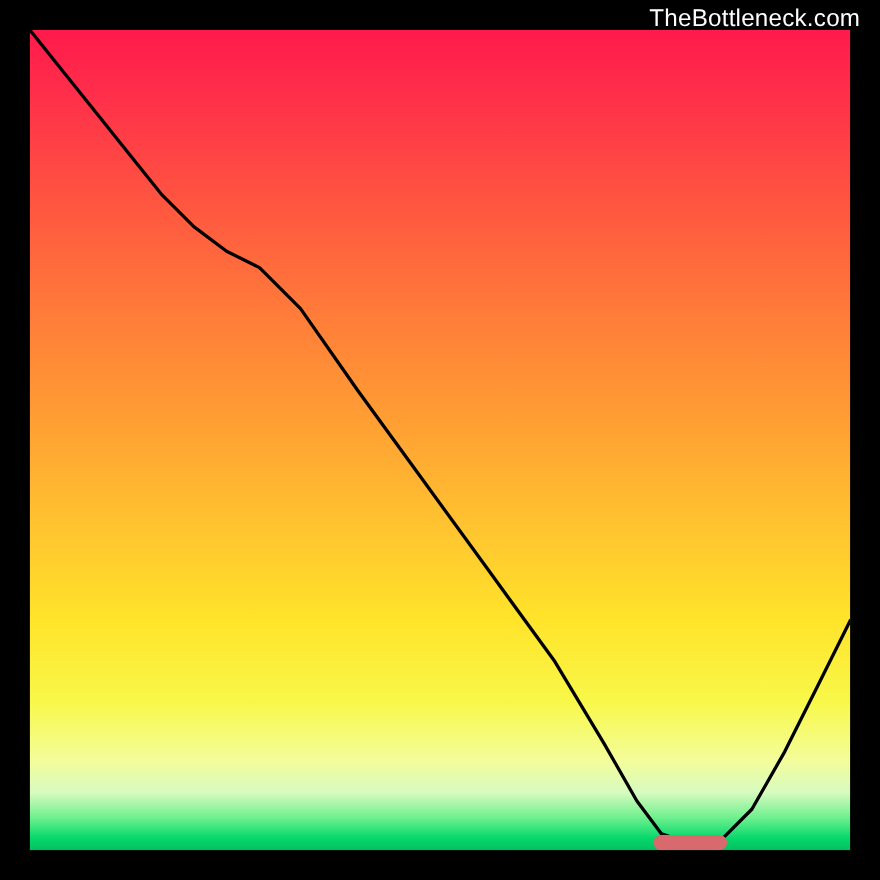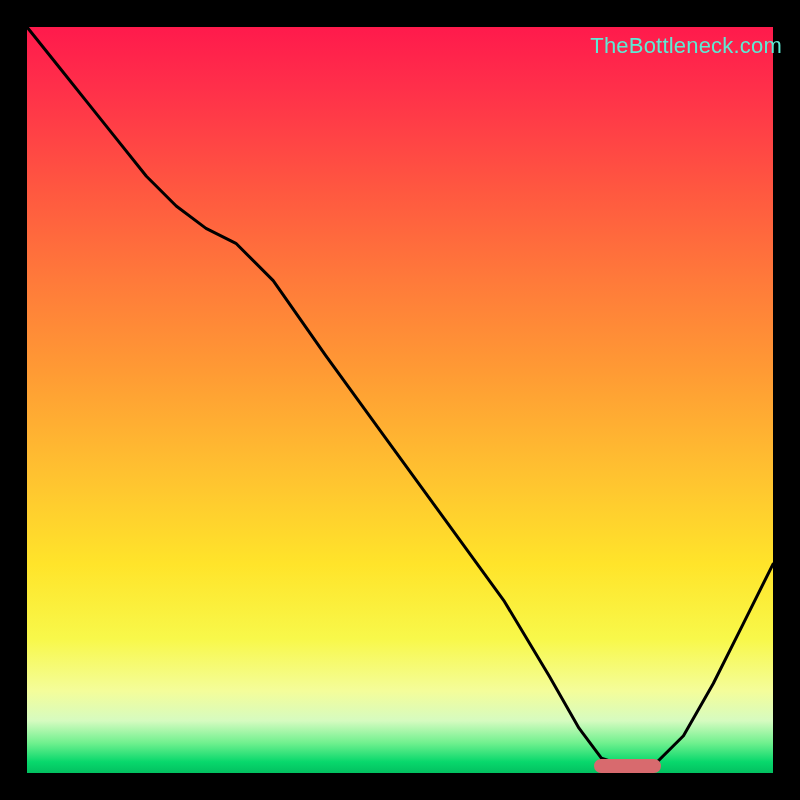--- a/index.html
+++ b/index.html
@@ -14,26 +14,25 @@
   .container {
     position: relative;
     width: 800px;
     height: 800px;
     background: #000;
   }
   .watermark {
     position: absolute;
     top: 4px;
     right: 18px;
-    color: #5eead4;
+    color: #ffffff;
     font-size: 22px;
     font-weight: 500;
     z-index: 4;
     letter-spacing: 0.2px;
-    margin-top: 29px;
   }
   .plot {
     position: absolute;
     left: 27px;
     top: 27px;
     width: 746px;
     height: 746px;
     overflow: hidden;
   }
   .gradient {

